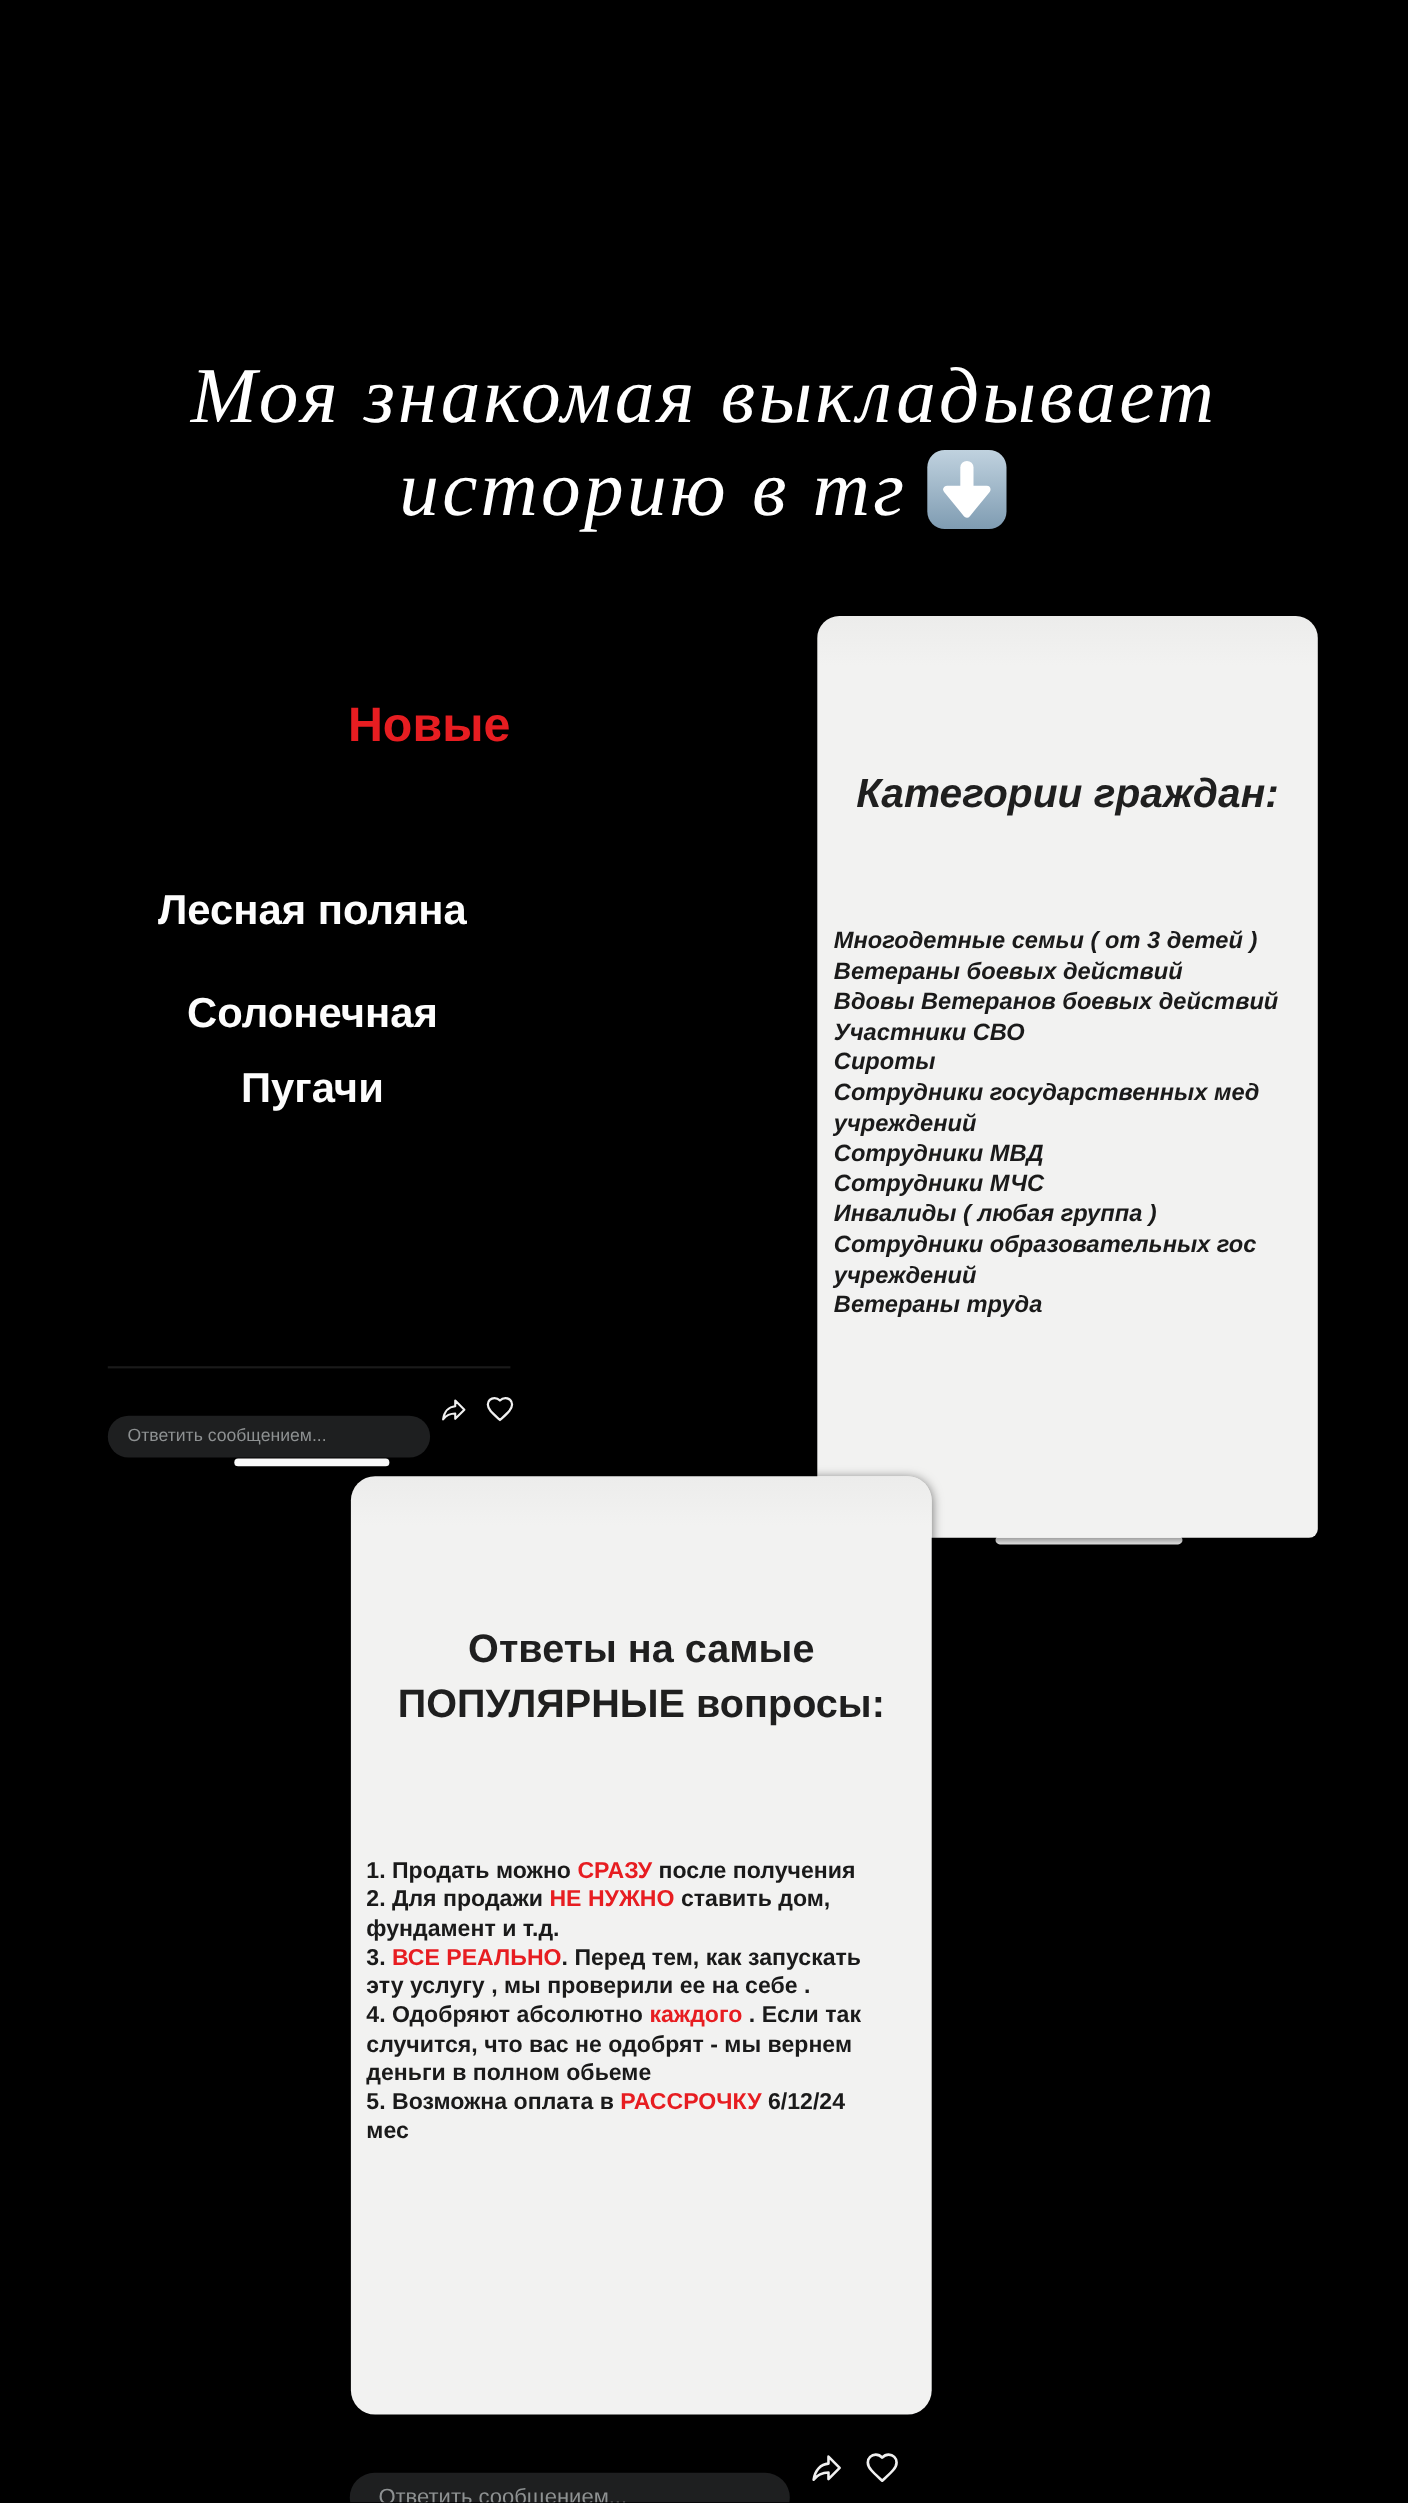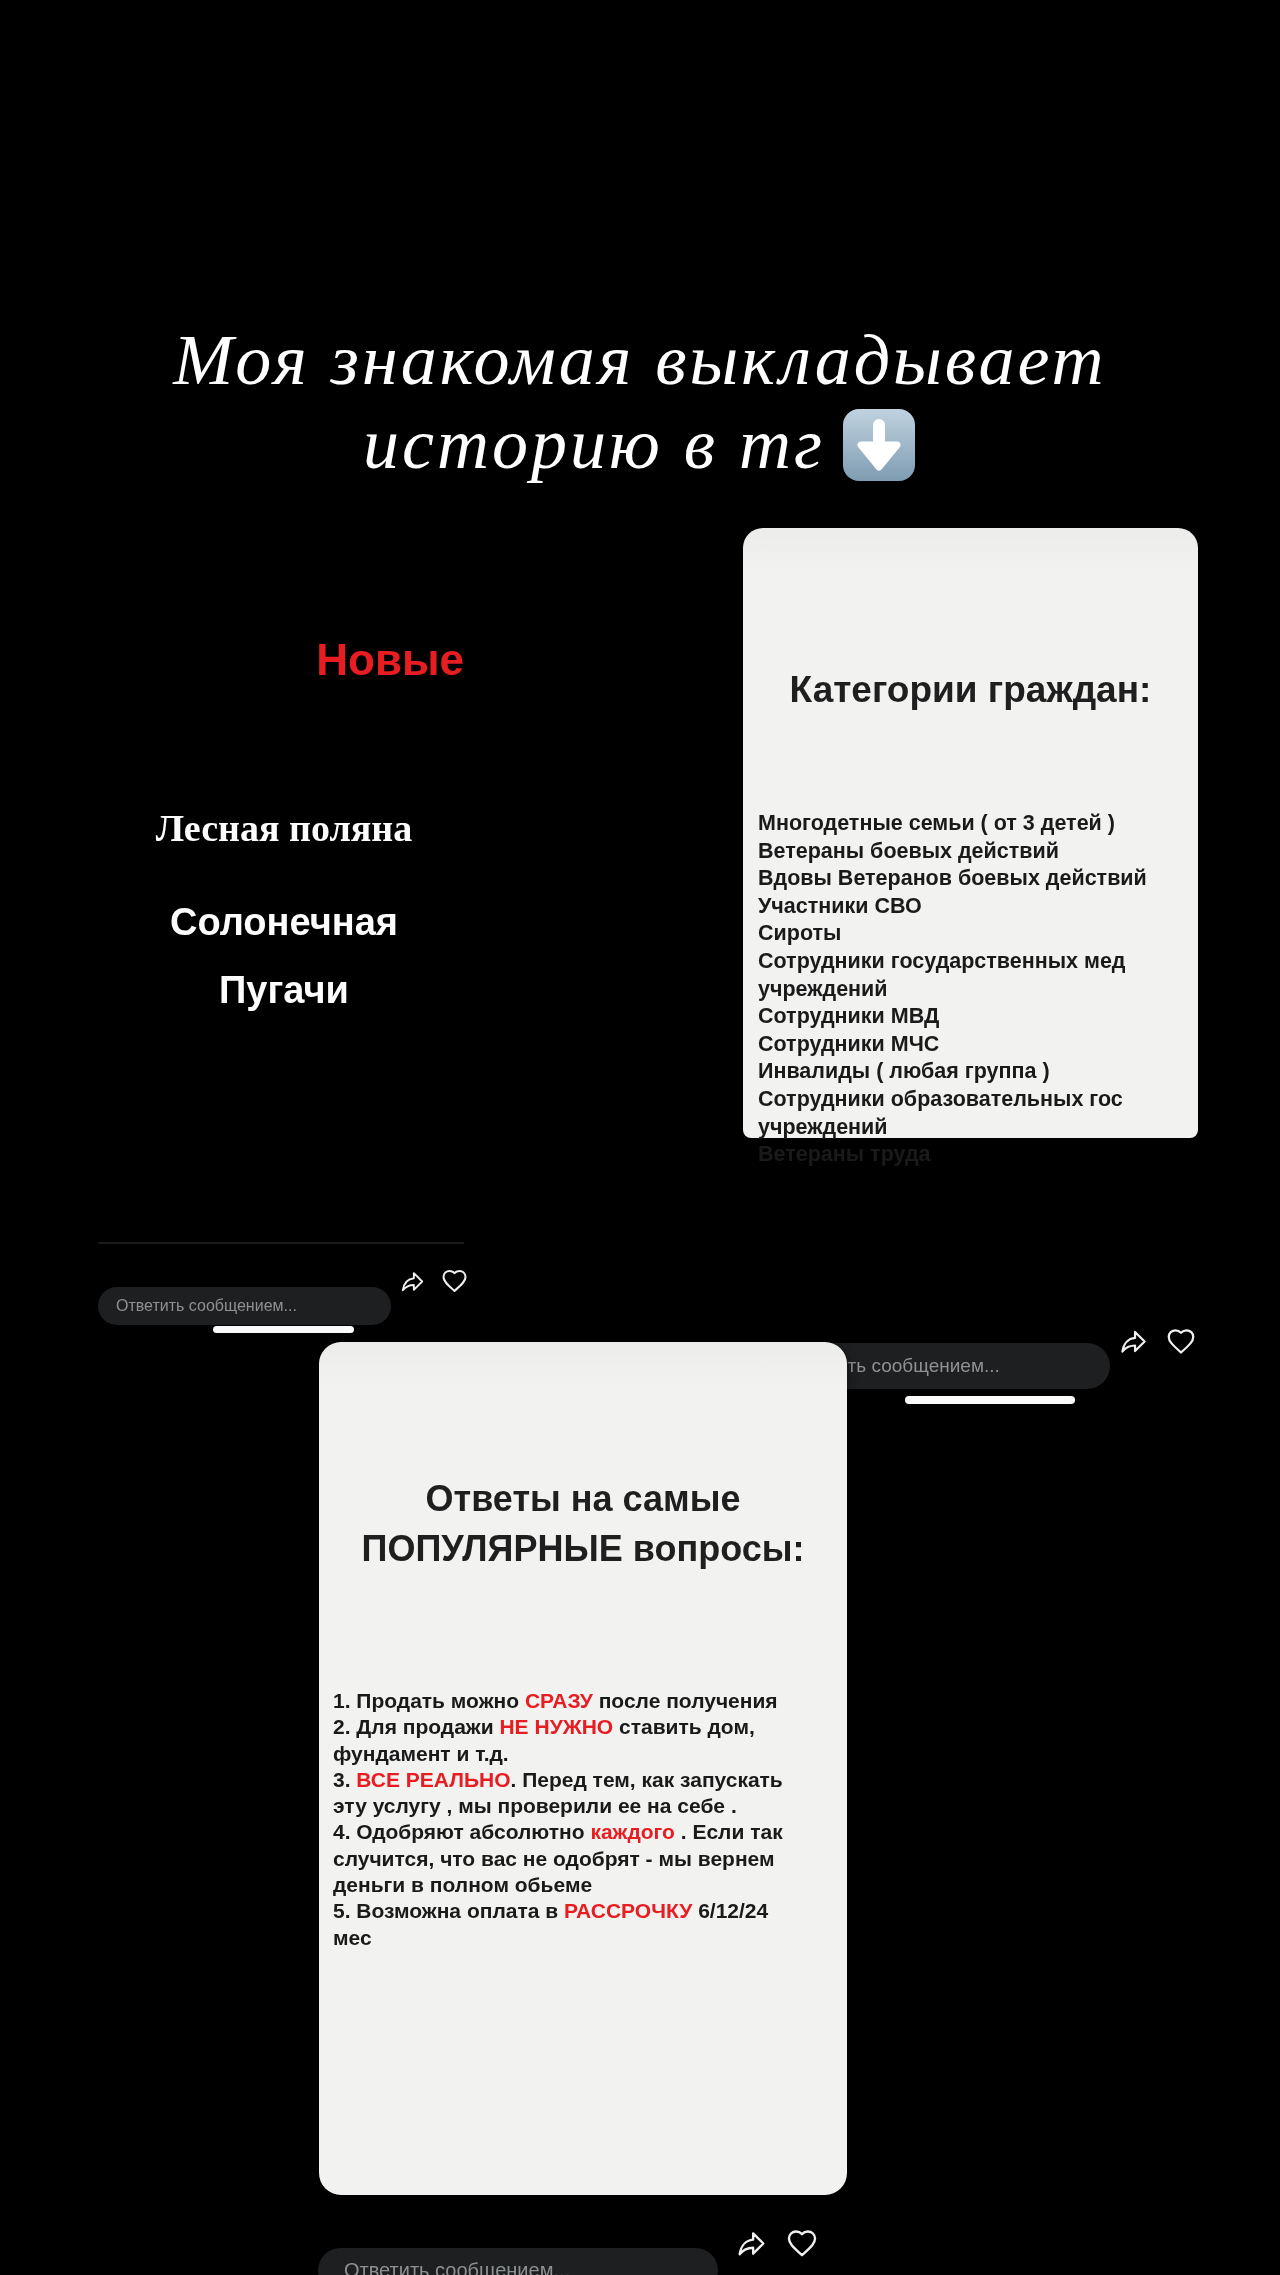--- a/index.html
+++ b/index.html
@@ -28,30 +28,30 @@
   }
   
   .territories{
     position:absolute;left:104px;top:634px;width:360px;text-align:right;
     color:var(--red);font-weight:bold;font-size:44px;line-height:51px;
   }
   .location{
     position:absolute;left:104px;width:360px;text-align:center;color:#fdfdfd;
     font-weight:bold;font-size:38px;line-height:44px;white-space:nowrap;
   }
-  .loc1{top:806px;font-family:Liberation Serif, serif;}
+  .loc1{top:806px;}
   .loc2{top:900px;}
   .loc3{top:968px;}
   
   .card{
     position:absolute;background:linear-gradient(180deg,#ececeb 0px,var(--card) 45px);
     box-shadow:0 2px 10px rgba(0,0,0,.55);
   }
   .categories-card{
-    left:743px;top:528px;width:455px;height:610px;border-radius:20px 20px 8px 8px;z-index:3;
+    left:743px;top:560px;width:455px;height:838px;border-radius:20px 20px 8px 8px;z-index:3;font-style:italic;
   }
   .faq-card{
     left:319px;top:1342px;width:528px;height:853px;border-radius:22px;z-index:5;
   }
   .card-title{
     position:absolute;left:0;width:100%;text-align:center;color:#1f1f1f;
     font-weight:bold;white-space:nowrap;
   }
   .categories-title{top:140px;font-size:37px;line-height:44px;}
   .faq-title{top:132px;font-size:36px;line-height:50px;}

